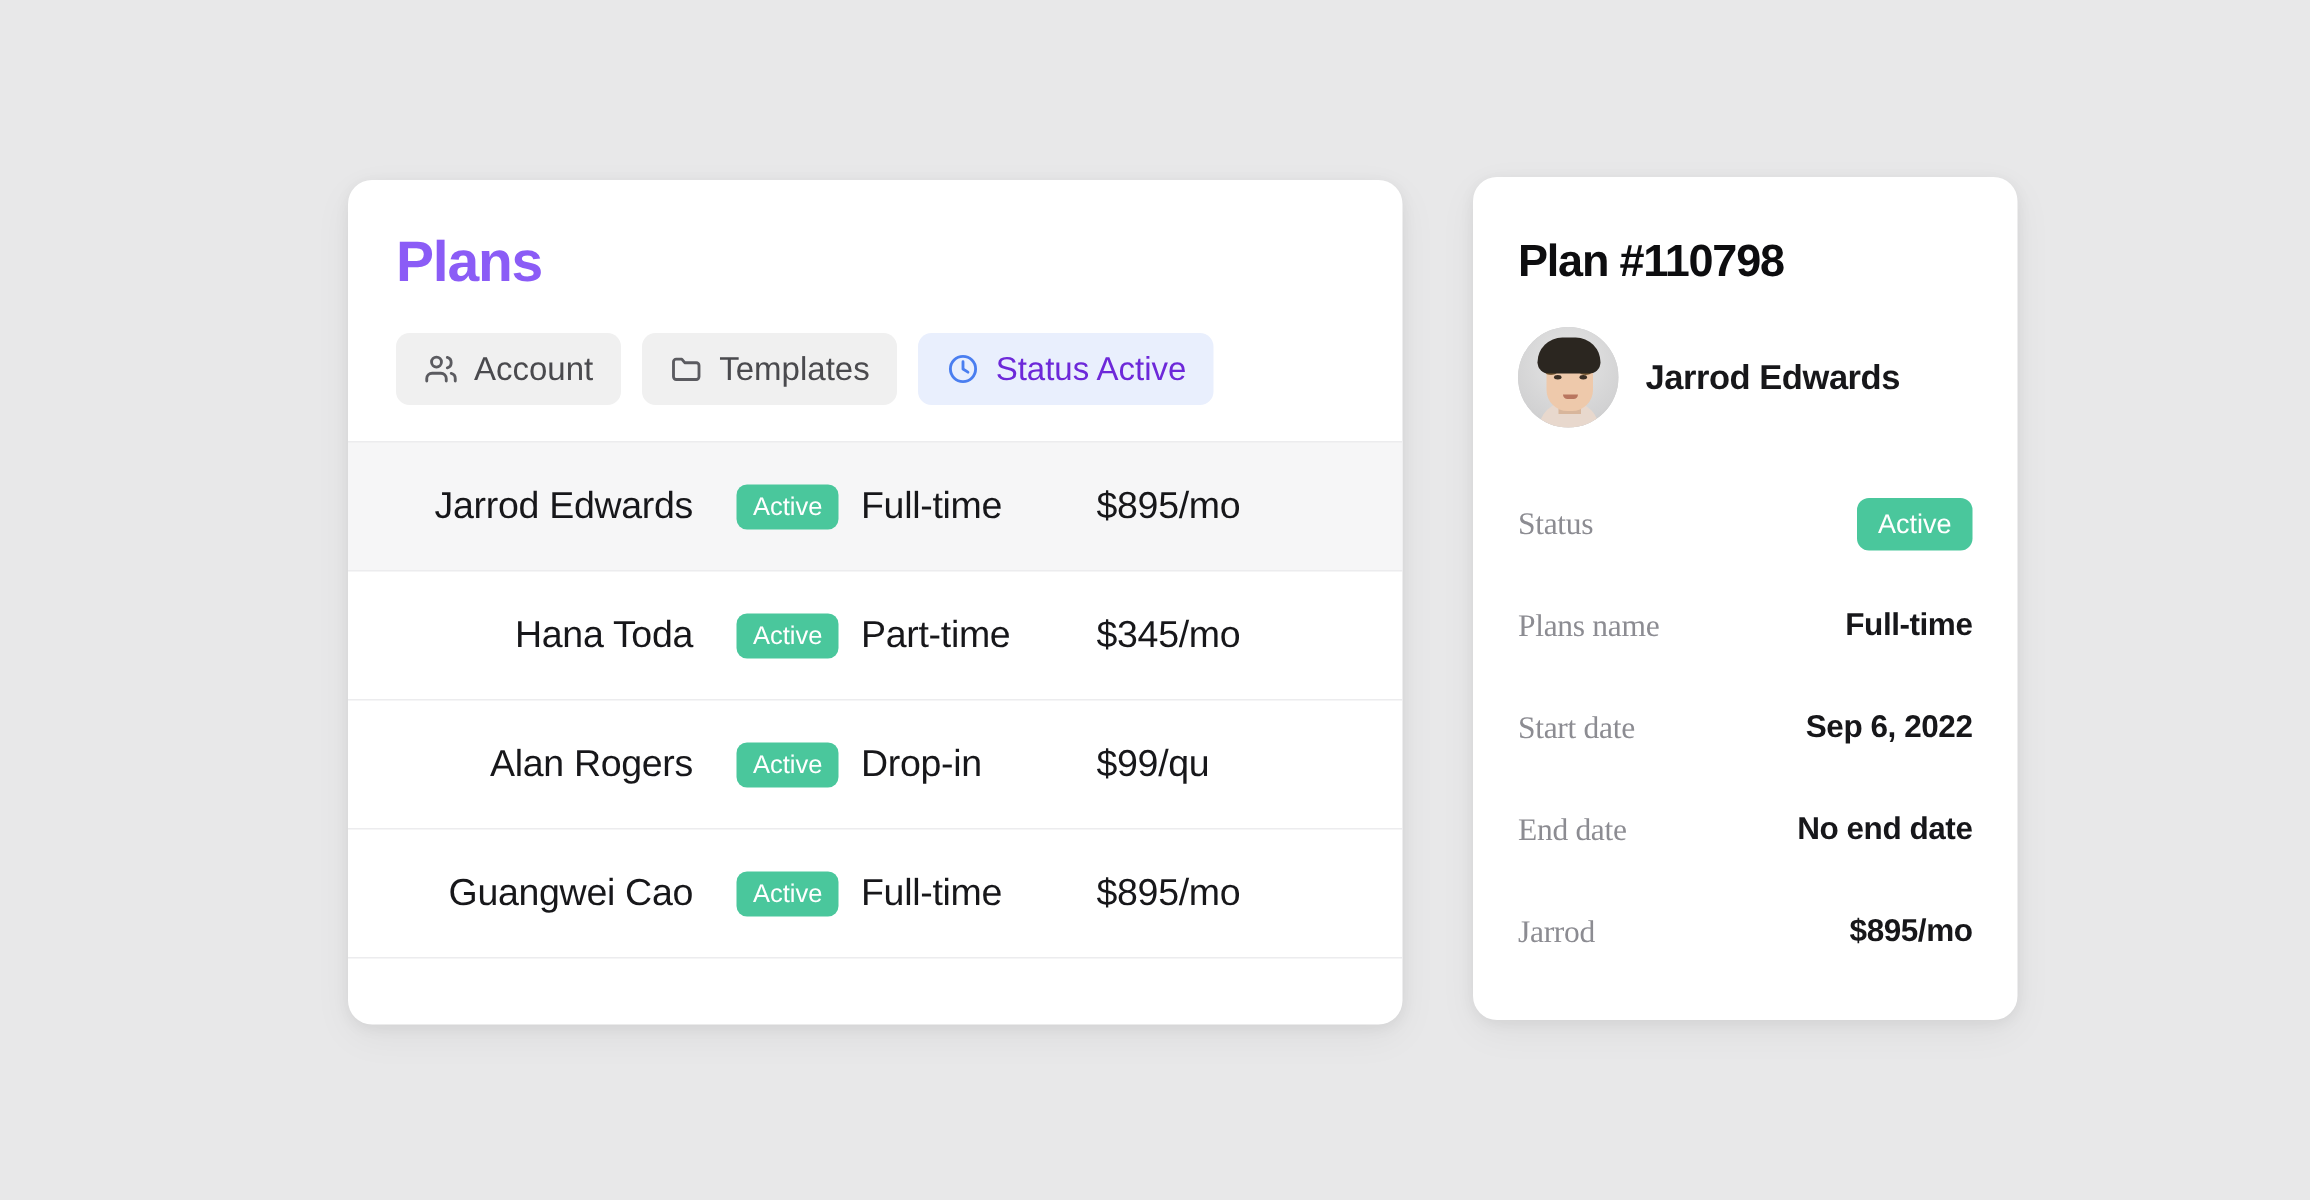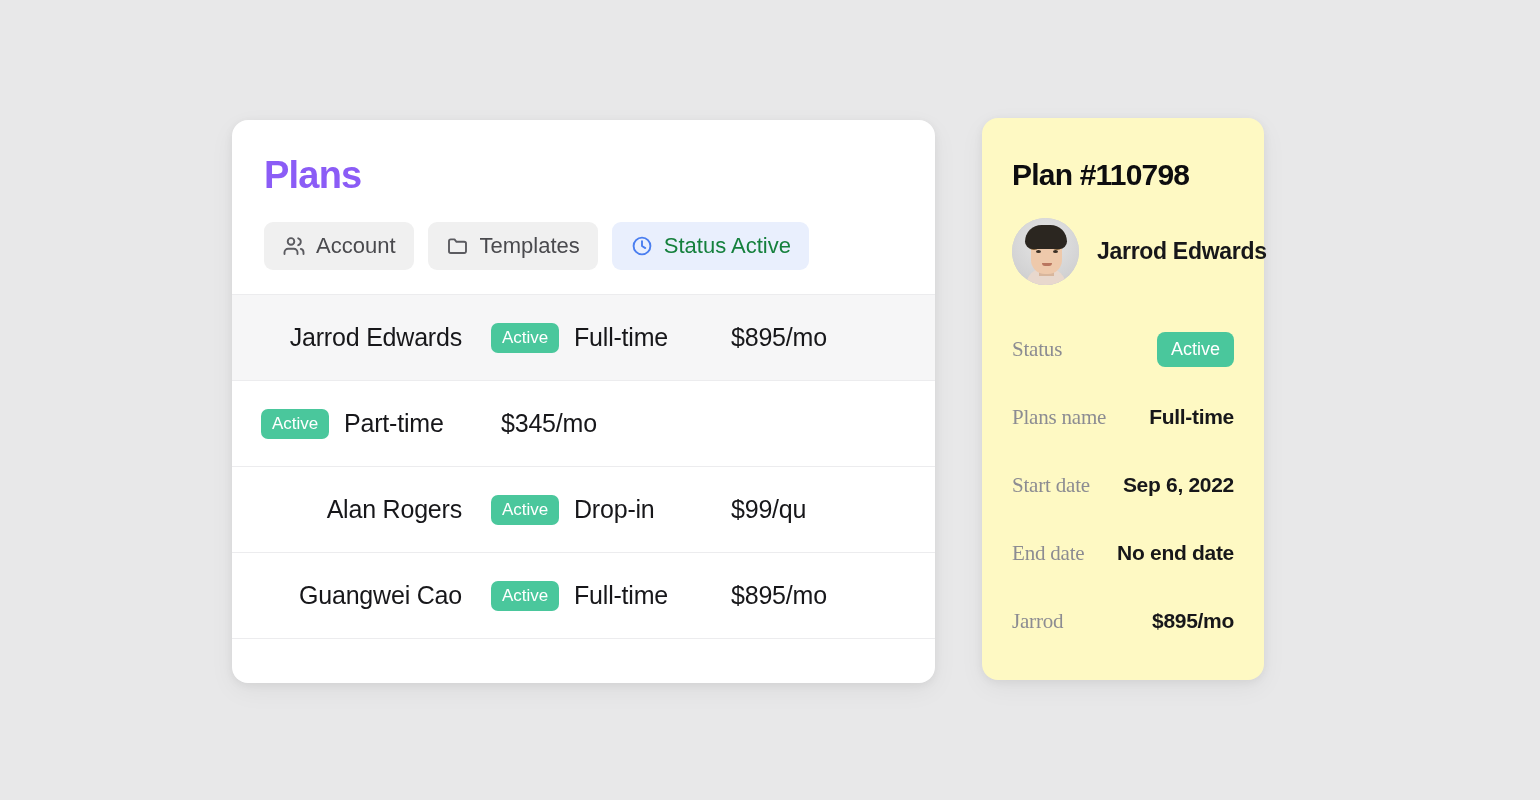--- a/index.html
+++ b/index.html
@@ -67,21 +67,21 @@
     color: #4a4a4e;
     font-size: 22px;
     cursor: pointer;
     border: none;
     font-family: inherit;
     white-space: nowrap;
   }
 
   .chip.active-chip {
     background: #e9effd;
-    color: #15803d;
+    color: #6d28d9;
   }
 
   .chip .chip-icon {
     display: inline-flex;
     align-items: center;
     justify-content: center;
     width: 24px;
     height: 24px;
     flex: none;
   }
@@ -156,23 +156,23 @@
   .plan-row-empty {
     height: 53px;
     border-top: 1px solid #ececee;
   }
 
   
   .detail-card {
     position: absolute;
     left: 982px;
     top: 118px;
-    width: 282px;
+    width: 363px;
     height: 562px;
-    background: #fef9c3;
+    background: #ffffff;
     border-radius: 16px;
     box-shadow: 0 2px 10px rgba(0,0,0,0.06), 0 8px 26px rgba(0,0,0,0.05);
     padding: 42px 30px 0 30px;
   }
 
   .detail-title {
     font-size: 30px;
     font-weight: bold;
     color: #0d0d0f;
     letter-spacing: -0.8px;
@@ -308,20 +308,21 @@
       <div class="plan-row selected">
         <div class="cell-name">Jarrod Edwards</div>
         <div class="cell-badge">
           <span class="badge">Active</span>
         </div>
         <div class="cell-plan">Full-time</div>
         <div class="cell-price">$895/mo</div>
       </div>
 
       <div class="plan-row">
+        <div class="cell-name">Hana Toda</div>
         <div class="cell-badge">
           <span class="badge">Active</span>
         </div>
         <div class="cell-plan">Part-time</div>
         <div class="cell-price">$345/mo</div>
       </div>
 
       <div class="plan-row">
         <div class="cell-name">Alan Rogers</div>
         <div class="cell-badge">

